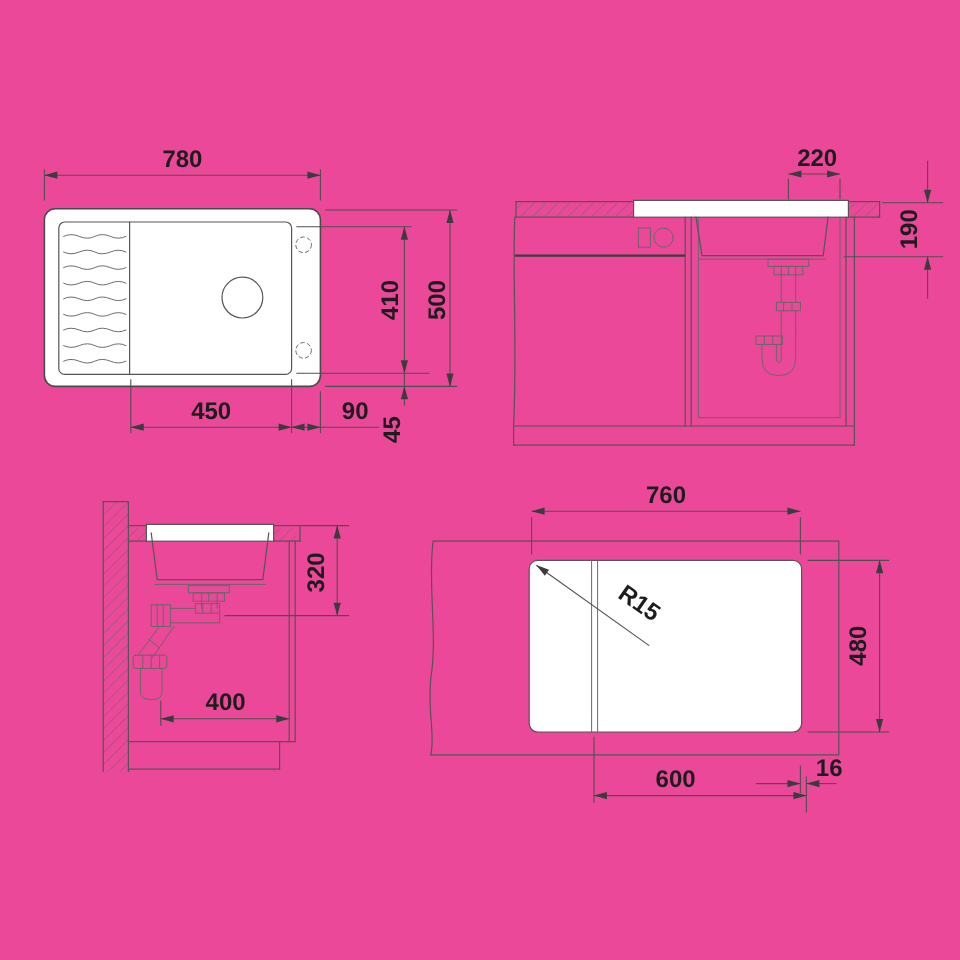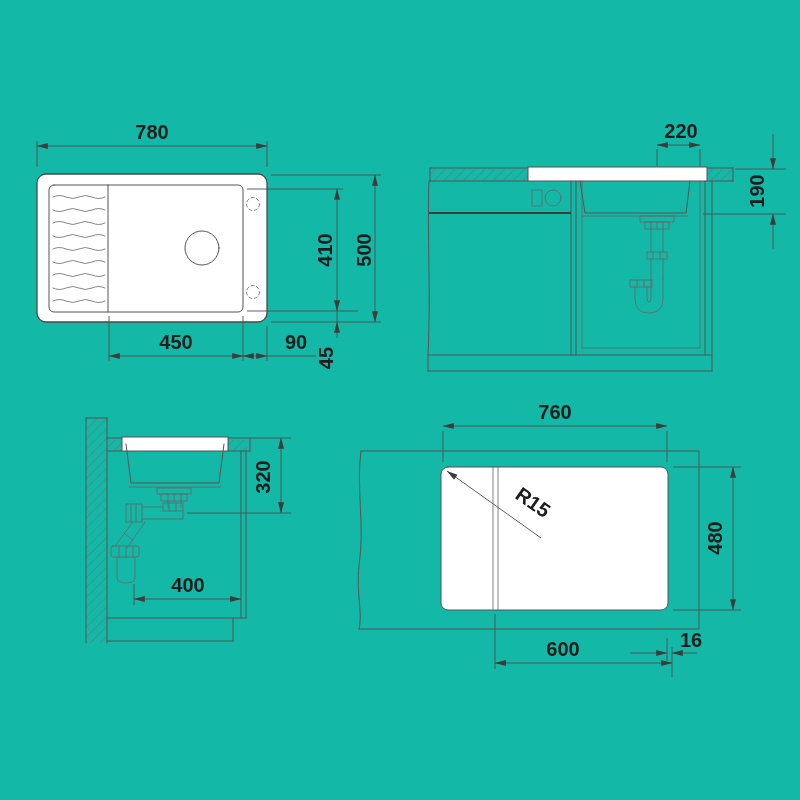--- a/index.html
+++ b/index.html
@@ -1,16 +1,16 @@
 <!DOCTYPE html>
 <html><head>
 <meta charset="utf-8">
 <style>
   html,body{margin:0;padding:0;background:#ffffff;}
-  .page{width:800px;height:800px;background:#14b8a6;position:relative;overflow:hidden;}
+  .page{width:800px;height:800px;background:#ec4899;position:relative;overflow:hidden;}
   svg{display:block;}
   .ln{fill:none;stroke:#4a4a4a;stroke-width:1.3;stroke-linecap:round;}
   .md{fill:none;stroke:#555;stroke-width:1;stroke-linecap:round;}
   .th{fill:none;stroke:#666;stroke-width:0.8;stroke-linecap:round;}
   .dim{fill:none;stroke:#4f4f4f;stroke-width:0.9;}
   .hv{fill:none;stroke:#3d3d3d;stroke-width:1.8;}
   .wfill{fill:#ffffff;}
   .dash{stroke-dasharray:3,2.6;}
   text.d{font:700 20px "Liberation Sans", sans-serif;fill:#1d1d1d;}
 </style>

